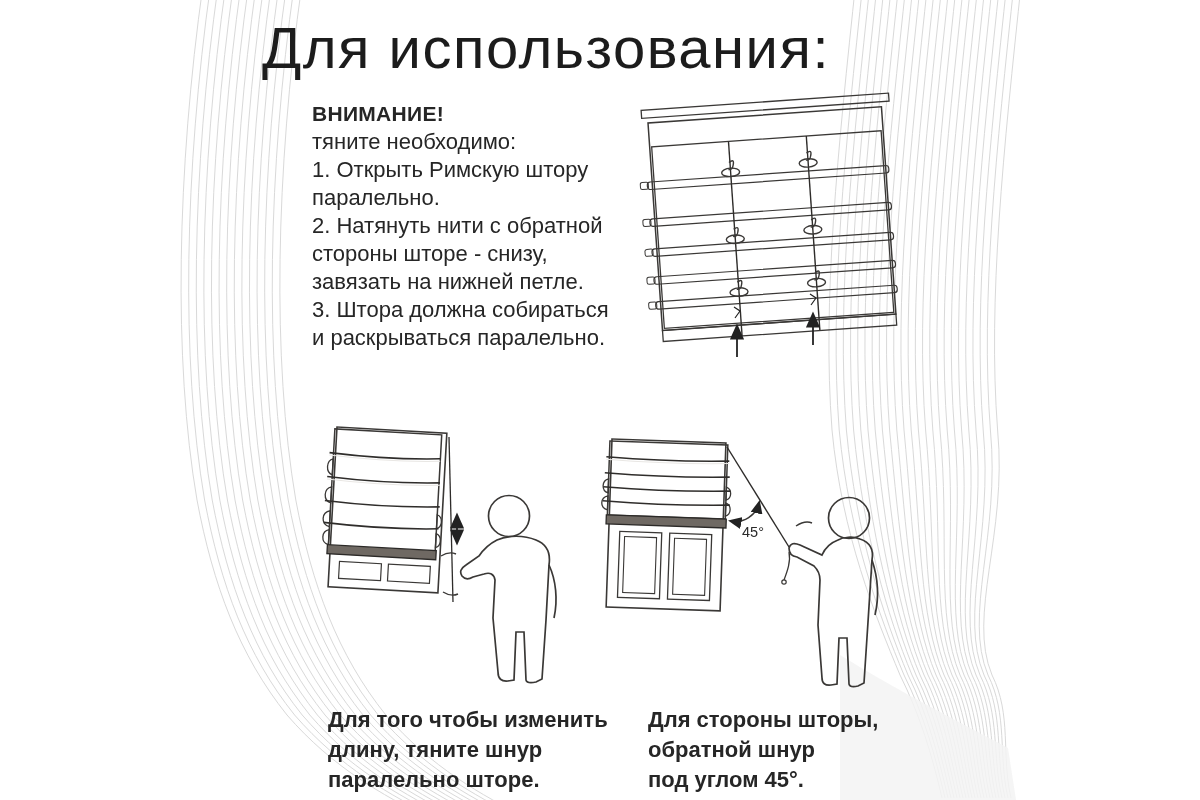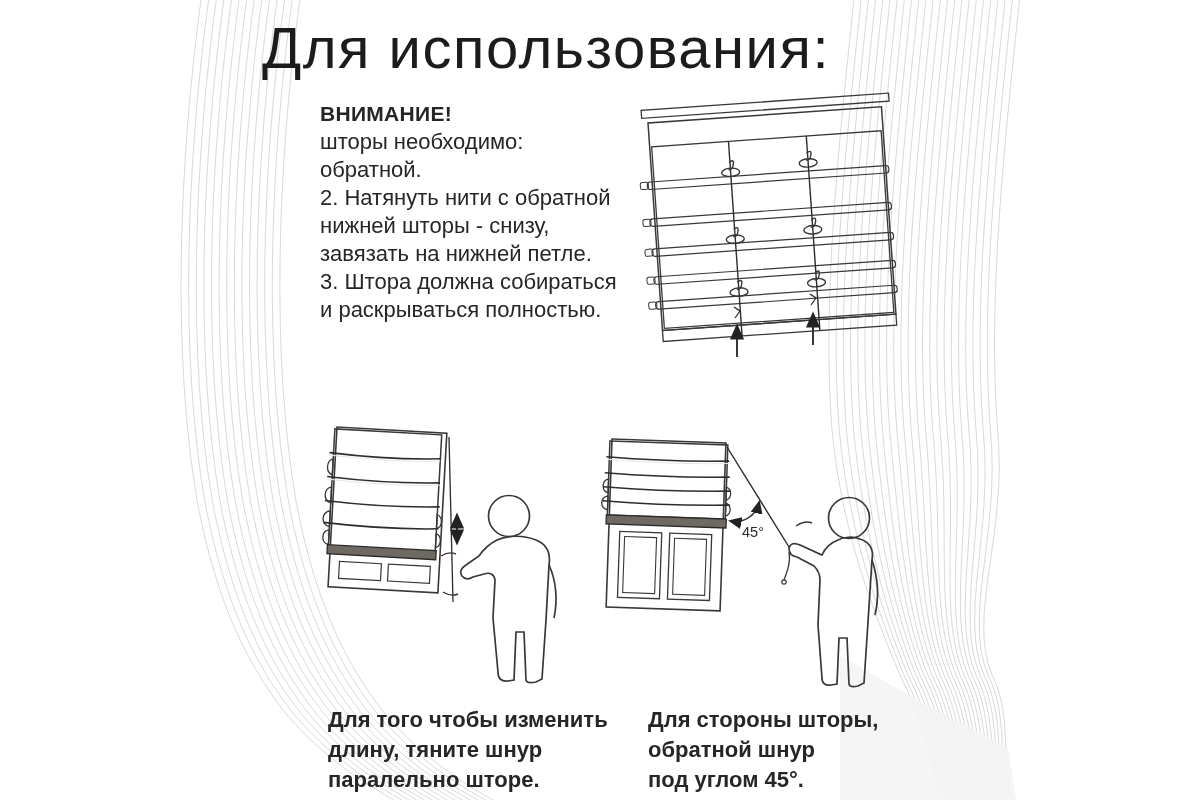--- a/index.html
+++ b/index.html
@@ -9,21 +9,21 @@
     font-family:"Liberation Sans","DejaVu Sans",sans-serif;
     color:#242424;
   }
   #art{position:absolute;left:0;top:0;z-index:0;}
   .txt{position:absolute;z-index:2;}
   #title{
     left:0;top:14px;width:1092px;text-align:center;
     font-size:58px;letter-spacing:1.5px;color:#1c1c1c;font-weight:400;
     white-space:nowrap;
   }
-  #warning{left:320px;top:100px;font-size:22px;line-height:28px;color:#262626;}
+  #warning{left:312px;top:100px;font-size:22px;line-height:28px;color:#262626;}
   #warning .hd{font-weight:700;font-size:21px;letter-spacing:.3px;}
   .caption{font-size:22px;line-height:30px;color:#262626;font-weight:bold;}
   #cap-left{left:328px;top:705px;}
   #cap-right{left:648px;top:705px;}
   .ln{white-space:nowrap;}
   
   .wave{stroke:#d9d9d9;stroke-width:1;fill:none;}
   .outl{stroke:#3a3836;fill:none;}
   text.svglabel{font-family:"Liberation Sans",sans-serif;font-size:14.5px;fill:#2a2a2a;}
 </style>
@@ -209,27 +209,28 @@
       <circle cx="849" cy="518" r="20.5" fill="#ffffff" class="outl" stroke-width="1.7"></circle>
       <path d="M796,526 q9,-6 16,-3" class="outl" stroke-width="1.4"></path>
     </g>
   </g>
 </svg>
 
 <div id="title" class="txt">Для использования:</div>
 
 <div id="warning" class="txt">
   <div class="ln hd">ВНИМАНИЕ!</div>
-  <div class="ln">шторы необходимо:</div>
-  <div class="ln">обратной.</div>
+  <div class="ln">тяните необходимо:</div>
+  <div class="ln">1. Открыть Римскую штору</div>
+  <div class="ln">паралельно.</div>
   <div class="ln">2. Натянуть нити с обратной</div>
-  <div class="ln">нижней шторы - снизу,</div>
+  <div class="ln">стороны шторе - снизу,</div>
   <div class="ln">завязать на нижней петле.</div>
   <div class="ln">3. Штора должна собираться</div>
-  <div class="ln">и раскрываться полностью.</div>
+  <div class="ln">и раскрываться паралельно.</div>
 </div>
 
 <div id="cap-left" class="txt caption">
   <div class="ln">Для того чтобы изменить</div>
   <div class="ln">длину, тяните шнур</div>
   <div class="ln">паралельно шторе.</div>
 </div>
 
 <div id="cap-right" class="txt caption">
   <div class="ln">Для стороны шторы,</div>

